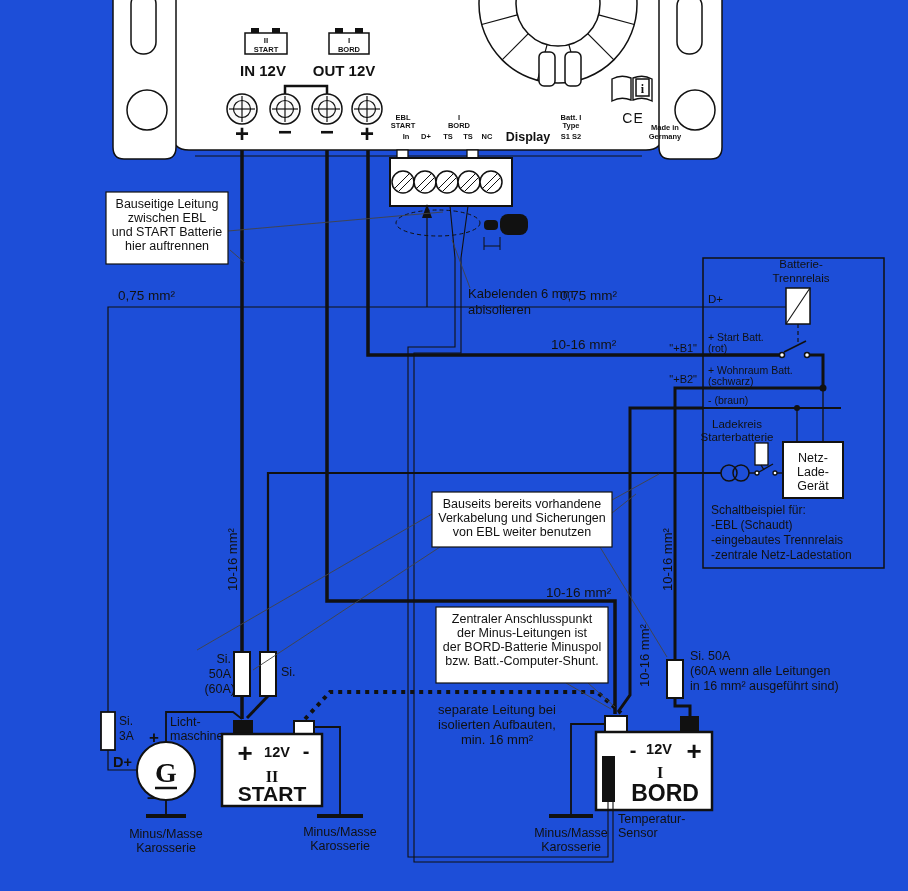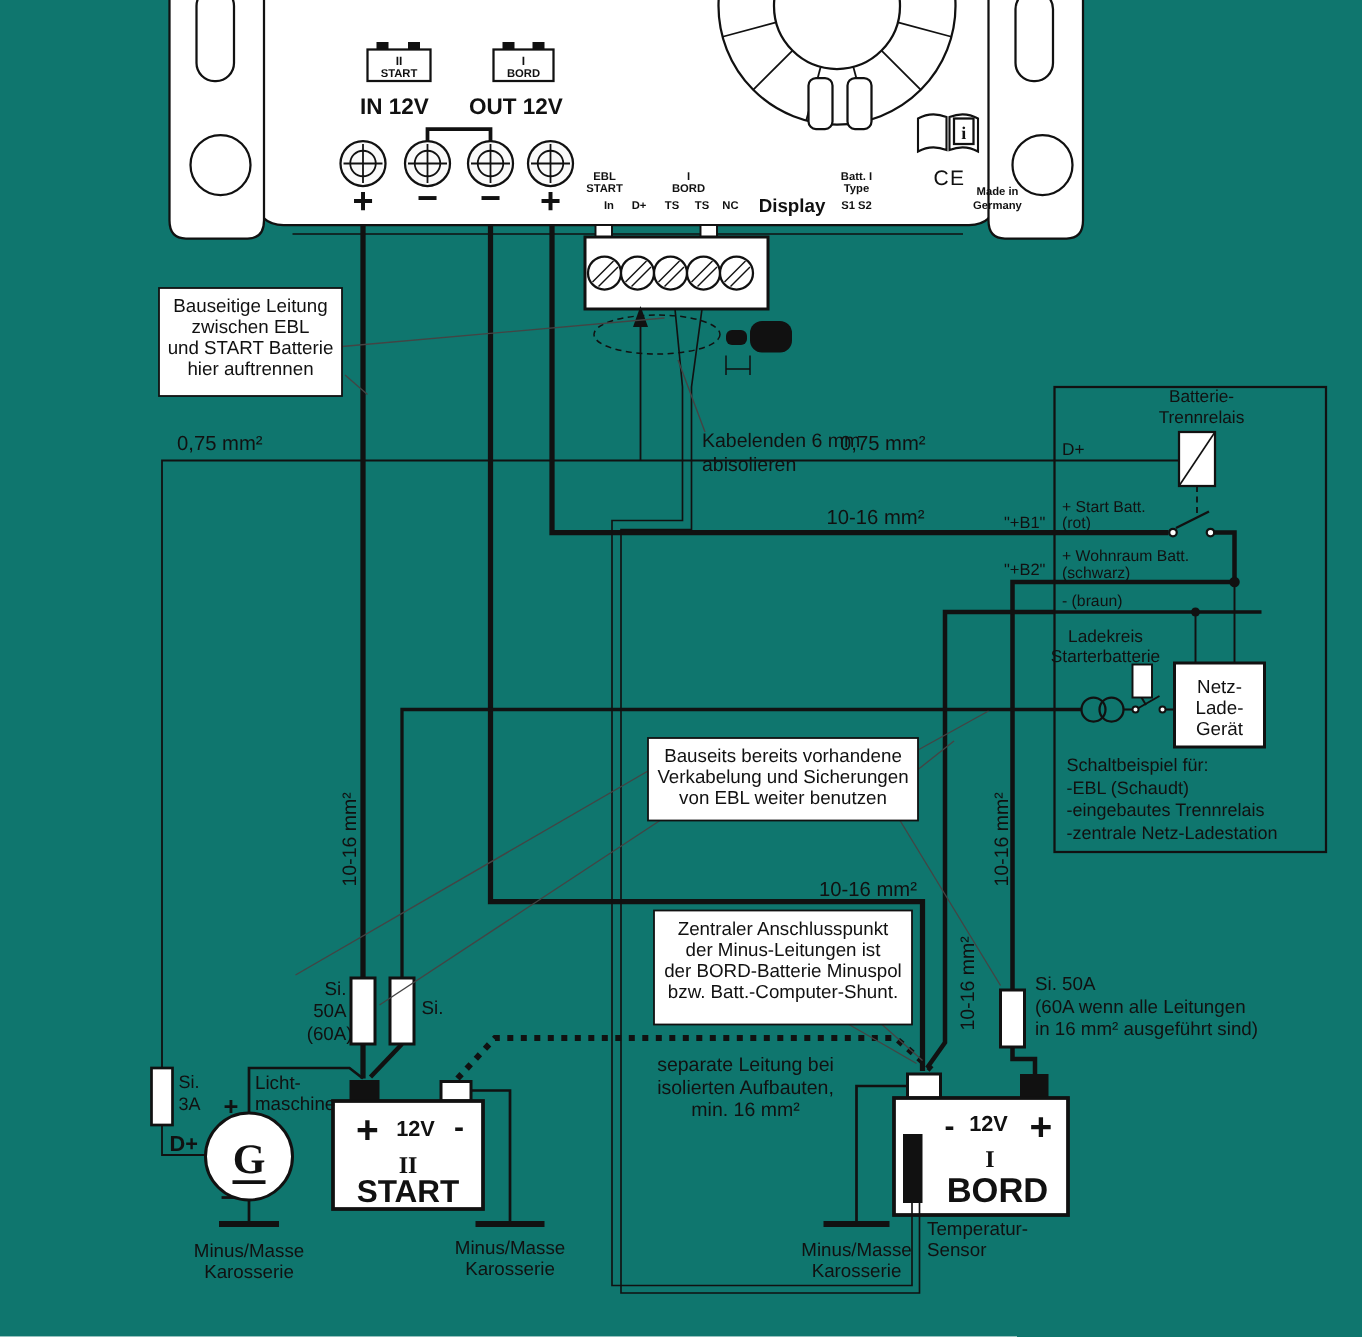--- a/index.html
+++ b/index.html
@@ -1,16 +1,16 @@
 <!DOCTYPE html>
 <html><head>
 <meta charset="utf-8">
 <style>
   html,body{margin:0;padding:0;background:#fff;}
-  .wrap{width:908px;height:891px;position:relative;background:#0f766e;overflow:hidden;}
+  .wrap{width:908px;height:891px;position:relative;background:#1d4ed8;overflow:hidden;}
   svg{display:block;}
   svg text{font-family:"Liberation Sans","DejaVu Sans",sans-serif;fill:#111;}
   .b{font-weight:bold;}
   .ser{font-family:"Liberation Serif","DejaVu Serif",serif;}
   .mid{text-anchor:middle;}
   .end{text-anchor:end;}
   .s{fill:none;stroke:#111;}
   .f{fill:#fff;stroke:#111;}
   .blk{fill:#111;stroke:none;}
   .ldr{fill:none;stroke:#444;stroke-width:0.9;}

